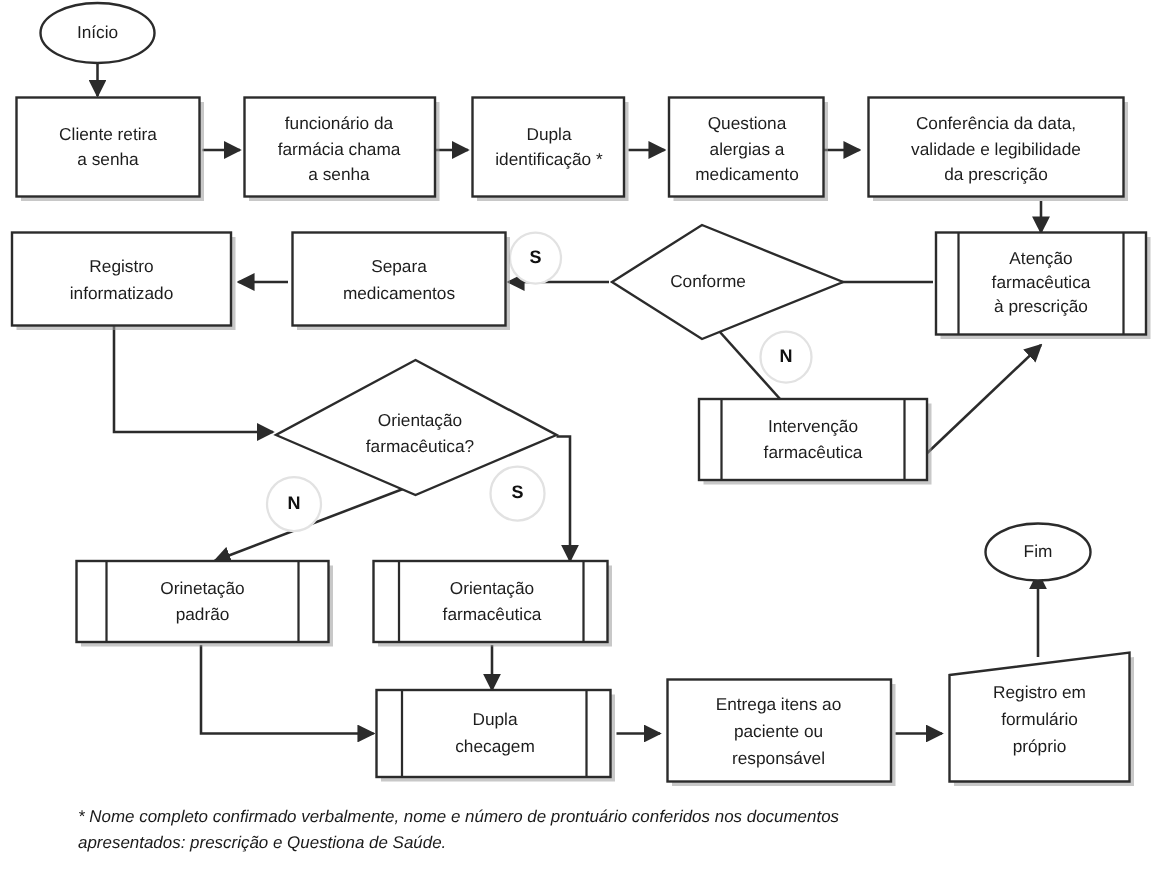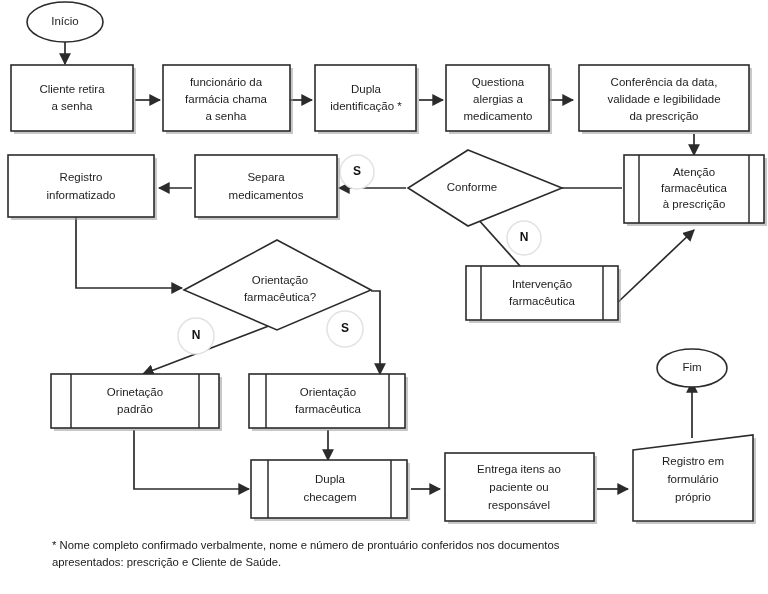--- a/index.html
+++ b/index.html
@@ -67,20 +67,21 @@
   }
   .footnotes {
     position: absolute;
     left: 52px;
     top: 537px;
     width: 700px;
     font-family: "Liberation Sans", sans-serif;
     font-size: 11.3px;
     line-height: 17px;
     color: #1a1a1a;
+    font-style: italic;
   }
   .footnote-line { white-space: normal; }
 </style>
 </head>
 <body>
 
 <div id="flow-root">
 
   <svg id="flow-svg" viewBox="0 0 768 594">
     <defs>
@@ -284,16 +285,16 @@
       <polygon class="shadow-rect" points="636,453 756,438 756,524 636,524"></polygon>
       <polygon class="shape-stroke" points="633,450 753,435 753,521 633,521"></polygon>
       <text class="node-label" x="693" y="462">Registro em</text>
       <text class="node-label" x="693" y="480">formulário</text>
       <text class="node-label" x="693" y="498">próprio</text>
     </g>
   </svg>
 
   <div class="footnotes">
     <div class="footnote-line">* Nome completo confirmado verbalmente, nome e número de prontuário conferidos nos documentos</div>
-    <div class="footnote-line">apresentados: prescrição e Cliente de Saúde.</div>
+    <div class="footnote-line">apresentados: prescrição e Questiona de Saúde.</div>
   </div>
 
 </div>
 
 </body></html>

